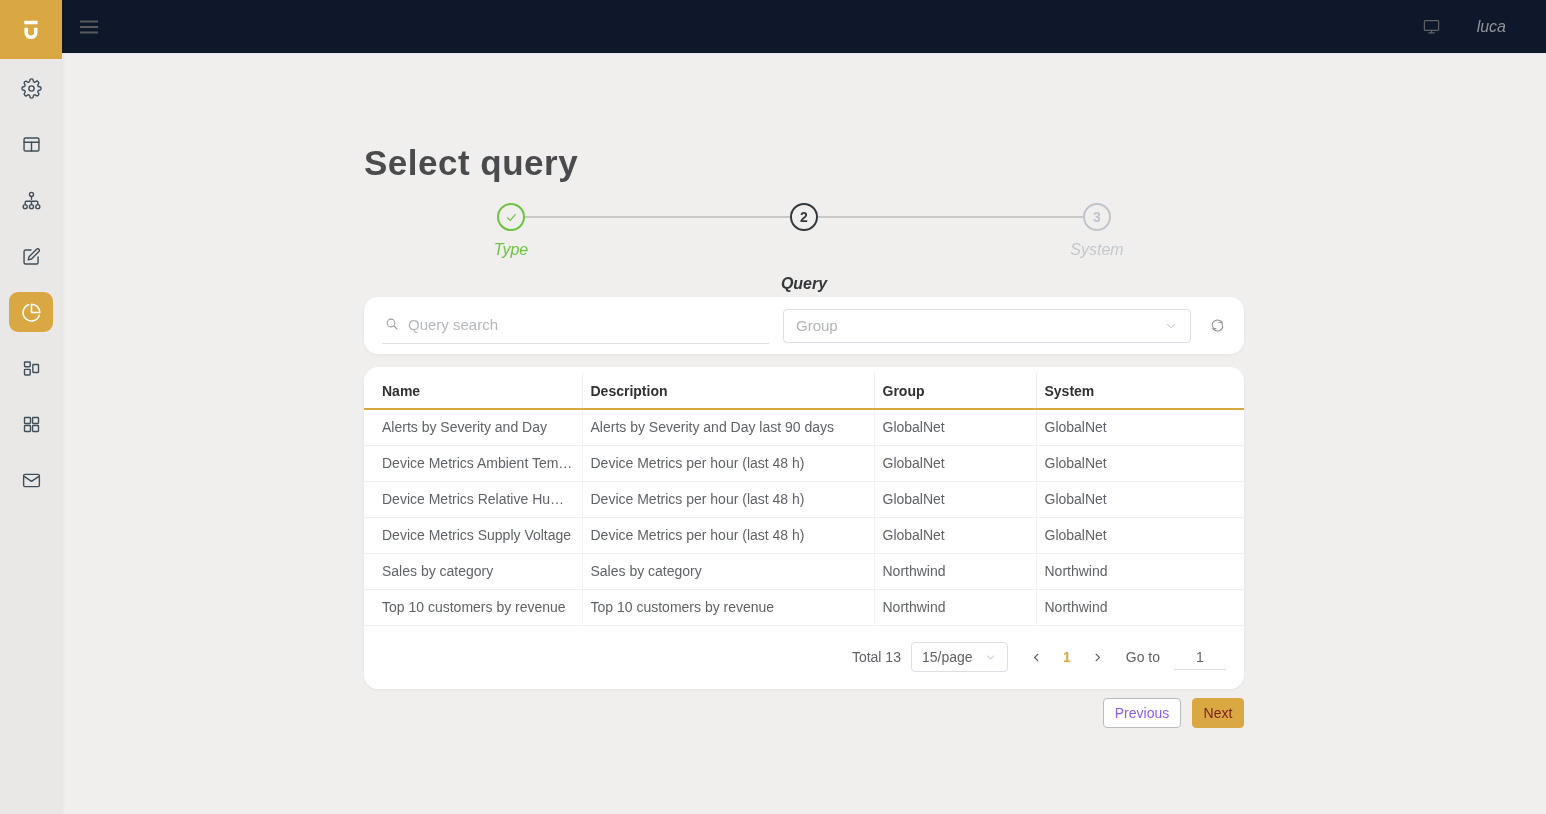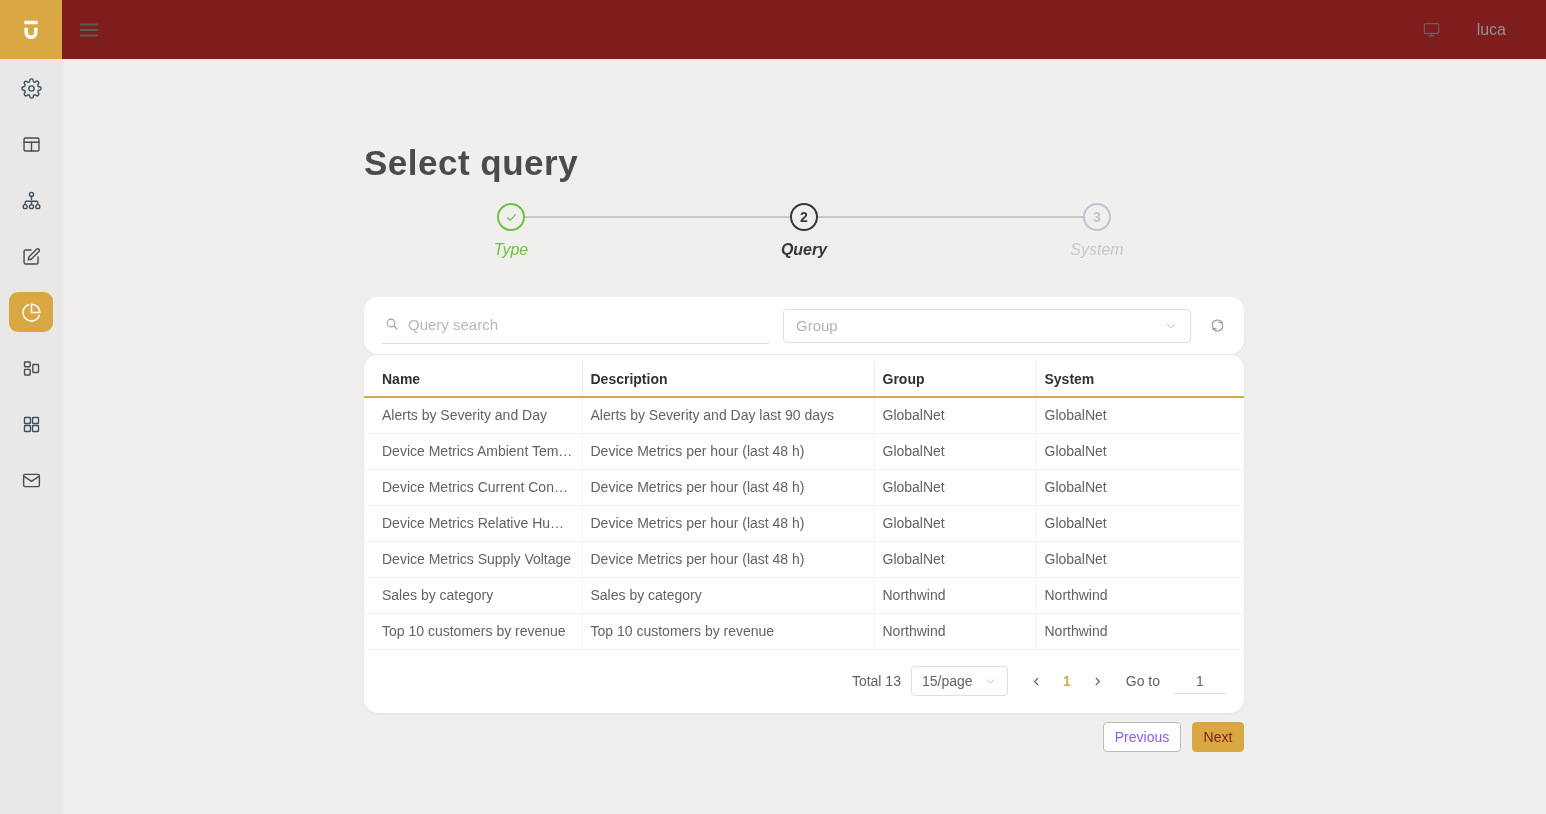--- a/index.html
+++ b/index.html
@@ -28,24 +28,25 @@
   }
   .nav-item .pill {
     width:44px; height:40px; border-radius:9px;
     display:flex; align-items:center; justify-content:center;
   }
   .nav-item.active .pill { background:#d9a843; }
   .nav-item svg { stroke:#3f4e5a; fill:none; stroke-width:1.6; stroke-linecap:round; stroke-linejoin:round; }
   .nav-item.active svg { stroke:#ffffff; stroke-width:1.8; }
   
   .topbar {
-    position:fixed; left:62px; right:0; top:0; height:59px;
-    background:#7f1d1d; z-index:4;
+    position:fixed; left:62px; right:0; top:0; height:53px;
+    background:#0f172a; z-index:4;
     display:flex; align-items:center;
     box-shadow:0 1px 2px rgba(0,0,0,0.04);
+    font-style:italic;
   }
   .hamburger { margin-left:18px; cursor:pointer; display:flex; }
   .hamburger svg { stroke:#5a5a5a; stroke-width:2; }
   .topbar-right { margin-left:auto; display:flex; align-items:center; gap:36px; padding-right:40px; }
   .monitor-btn { display:flex; cursor:pointer; }
   .monitor-btn svg { stroke:#606266; fill:none; stroke-width:1.5; stroke-linecap:round; }
   .username { font-size:16px; color:#8f9296; cursor:pointer; }
   
   .main { margin-left:62px; padding-top:59px; height:814px; }
   .container { width:880px; margin:0 auto; }
@@ -69,21 +70,21 @@
     font-size:14px; font-weight:700; color:#c0c4cc;
   }
   .step.done .step-circle  { border-color:#6dc440; }
   .step.active .step-circle{ border-color:#35383b; color:#35383b; }
   .step-circle svg { stroke:#6dc440; fill:none; stroke-width:2; stroke-linecap:round; stroke-linejoin:round; }
   .step-label {
     position:absolute; top:38px; left:0; transform:translateX(-50%);
     font-size:16px; white-space:nowrap; color:#c4c7cc;font-style:italic;
   }
   .step.done  .step-label { color:#6dc440; }
-  .step.active .step-label{ color:#35383b; font-weight:700; }
+  .step.active .step-label{ color:#35383b; font-weight:700;margin-top:34px; }
   
   .card {
     background:#ffffff; border-radius:14px;
     box-shadow:0 1px 3px rgba(0,0,0,0.05);
   }
   .search-card {
     height:57px; display:flex; align-items:center; padding:0 18px;
   }
   .search-wrap {
     flex:1; display:flex; align-items:center; gap:8px;
@@ -99,21 +100,21 @@
   .group-select {
     width:408px; height:34px; border:1px solid #dcdfe6; border-radius:4px;
     display:flex; align-items:center; padding:0 12px; cursor:pointer;
     background:#fff;
   }
   .group-select .sel-text { font-size:15px; color:#b0b3b8; flex:1; }
   .group-select svg { stroke:#b0b3b8; fill:none; stroke-width:1.6; stroke-linecap:round; stroke-linejoin:round; }
   .refresh-btn { margin-left:18px; display:flex; cursor:pointer; }
   .refresh-btn svg { stroke:#8a8d92; fill:none; stroke-width:1.5; stroke-linecap:round; stroke-linejoin:round; }
   
-  .table-card { margin-top:1px; padding-top:6px; }
+  .table-card { margin-top:13px; padding-top:6px; }
   table { width:100%; border-collapse:collapse; table-layout:fixed; }
   th, td {
     text-align:left; font-size:14px; height:36px;
     padding:0 8px; overflow:hidden; white-space:nowrap; text-overflow:ellipsis;
   }
   th:first-child, td:first-child { padding-left:18px; }
   col.c1 { width:218px; } col.c2 { width:292px; } col.c3 { width:162px; } col.c4 { width:208px; }
   thead th {
     color:#303133; font-weight:700;
     border-bottom:2px solid #d9a843;
@@ -338,26 +339,20 @@
               <td>GlobalNet</td>
               <td>GlobalNet</td>
             </tr>
             <tr>
               <td>Device Metrics Ambient Temp...</td>
               <td>Device Metrics per hour (last 48 h)</td>
               <td>GlobalNet</td>
               <td>GlobalNet</td>
             </tr>
             <tr>
-              <td>Device Metrics Current Consu...</td>
-              <td>Device Metrics per hour (last 48 h)</td>
-              <td>GlobalNet</td>
-              <td>GlobalNet</td>
-            </tr>
-            <tr>
               <td>Device Metrics Relative Humi...</td>
               <td>Device Metrics per hour (last 48 h)</td>
               <td>GlobalNet</td>
               <td>GlobalNet</td>
             </tr>
             <tr>
               <td>Device Metrics Supply Voltage</td>
               <td>Device Metrics per hour (last 48 h)</td>
               <td>GlobalNet</td>
               <td>GlobalNet</td>

